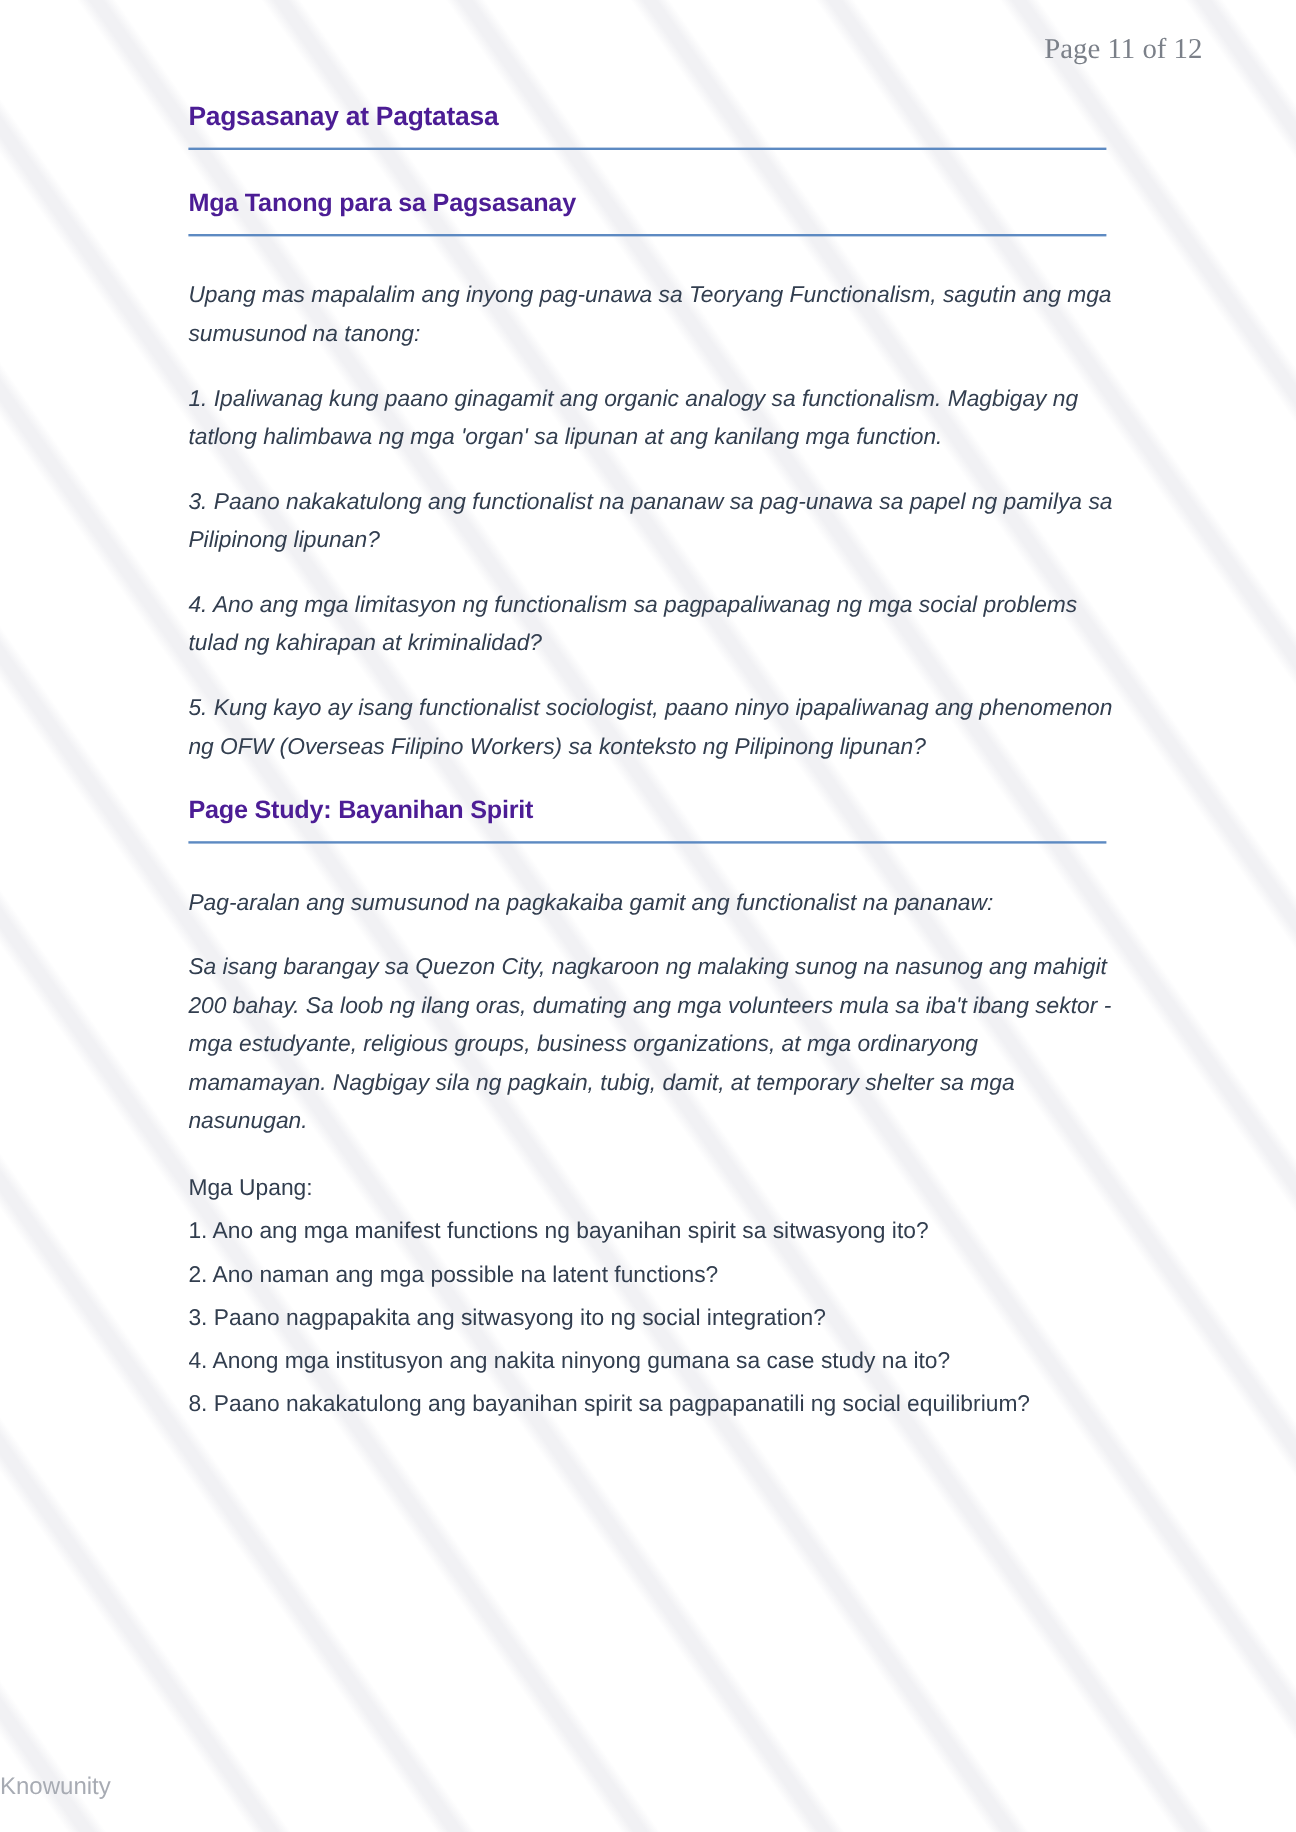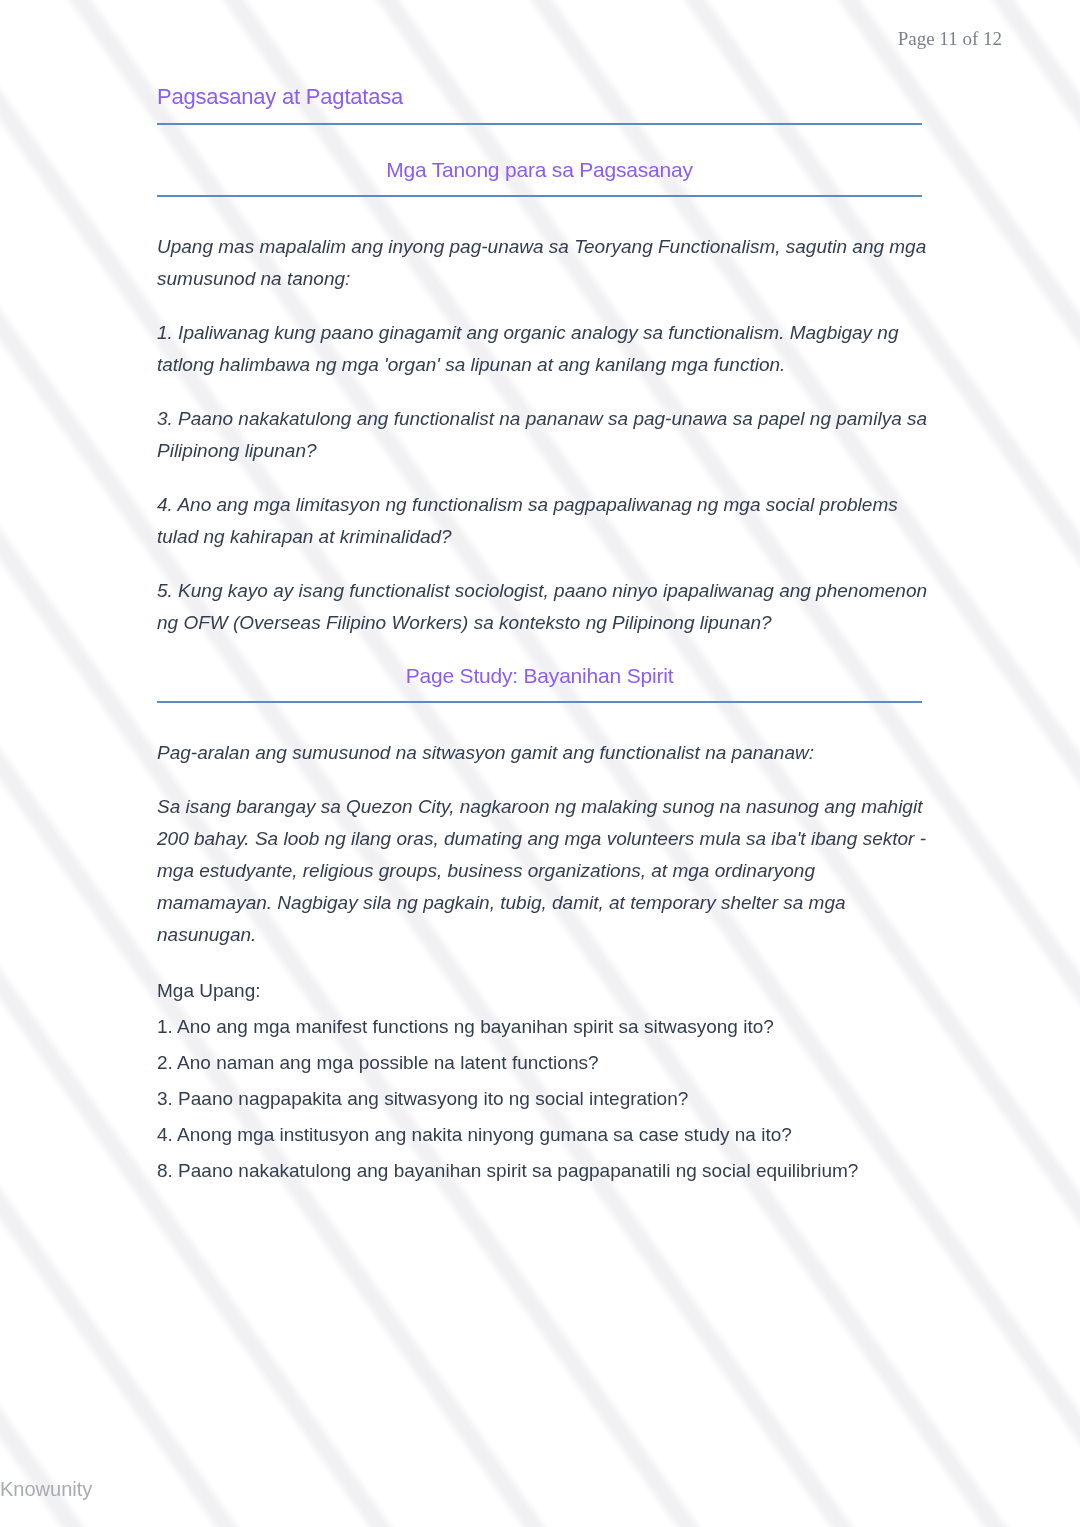--- a/index.html
+++ b/index.html
@@ -14,39 +14,39 @@
     background-image: repeating-linear-gradient(55deg,
       rgba(0,0,0,0) 0px, rgba(0,0,0,0) 46px,
       #f1f1f4 55px, #f1f1f4 64px,
       rgba(0,0,0,0) 73px, rgba(0,0,0,0) 126px);
   }
   .page-number {
     position: absolute;
     top: 28px;
     right: 78px;
     font-family: "Liberation Serif", "DejaVu Serif", serif;
-    font-size: 19px;
+    font-size: 24px;
     color: #7b8089;
   }
   .content {
     padding: 84px 0 0 157px;
     width: 945px;
   }
   .heading-block {
     width: 765px;
     border-bottom: 2px solid #5d8ac2;
     padding-bottom: 13px;
   }
   .heading-block h1, .heading-block h2 {
-    color: #8b5cf6;
-    font-weight: 400;
+    color: #4c1d95;
+    font-weight: 700;
     letter-spacing: -0.2px;
   }
   .heading-block h1 { font-size: 22px; line-height: 26px; }
-  .heading-block h2 { font-size: 21px; line-height: 25px; text-align: center; }
+  .heading-block h2 { font-size: 21px; line-height: 25px; }
   .hb-sub { margin-top: 32px; }
   .hb-case { margin-top: 24px; }
   .para {
     font-size: 19px;
     line-height: 32px;
     margin-top: 22px;
     max-width: 778px;
     color: #323e4f;
     font-style: italic;
   }
@@ -86,21 +86,21 @@
 
   <p class="para">1. Ipaliwanag kung paano ginagamit ang organic analogy sa functionalism. Magbigay ng tatlong halimbawa ng mga 'organ' sa lipunan at ang kanilang mga function.</p>
   <p class="para">3. Paano nakakatulong ang functionalist na pananaw sa pag-unawa sa papel ng pamilya sa Pilipinong lipunan?</p>
   <p class="para">4. Ano ang mga limitasyon ng functionalism sa pagpapaliwanag ng mga social problems tulad ng kahirapan at kriminalidad?</p>
   <p class="para">5. Kung kayo ay isang functionalist sociologist, paano ninyo ipapaliwanag ang phenomenon ng OFW (Overseas Filipino Workers) sa konteksto ng Pilipinong lipunan?</p>
 
   <div class="heading-block hb-sub hb-case">
     <h2>Page Study: Bayanihan Spirit</h2>
   </div>
 
-  <p class="para para-lead">Pag-aralan ang sumusunod na sitwasyon gamit ang functionalist na pananaw:</p>
+  <p class="para para-lead">Pag-aralan ang sumusunod na pagkakaiba gamit ang functionalist na pananaw:</p>
   <p class="para">Sa isang barangay sa Quezon City, nagkaroon ng malaking sunog na nasunog ang mahigit 200 bahay. Sa loob ng ilang oras, dumating ang mga volunteers mula sa iba't ibang sektor - mga estudyante, religious groups, business organizations, at mga ordinaryong mamamayan. Nagbigay sila ng pagkain, tubig, damit, at temporary shelter sa mga nasunugan.</p>
 
   <div class="qlist">
     <div>Mga Upang:</div>
     <div>1. Ano ang mga manifest functions ng bayanihan spirit sa sitwasyong ito?</div>
     <div>2. Ano naman ang mga possible na latent functions?</div>
     <div>3. Paano nagpapakita ang sitwasyong ito ng social integration?</div>
     <div>4. Anong mga institusyon ang nakita ninyong gumana sa case study na ito?</div>
     <div>8. Paano nakakatulong ang bayanihan spirit sa pagpapanatili ng social equilibrium?</div>
   </div>

